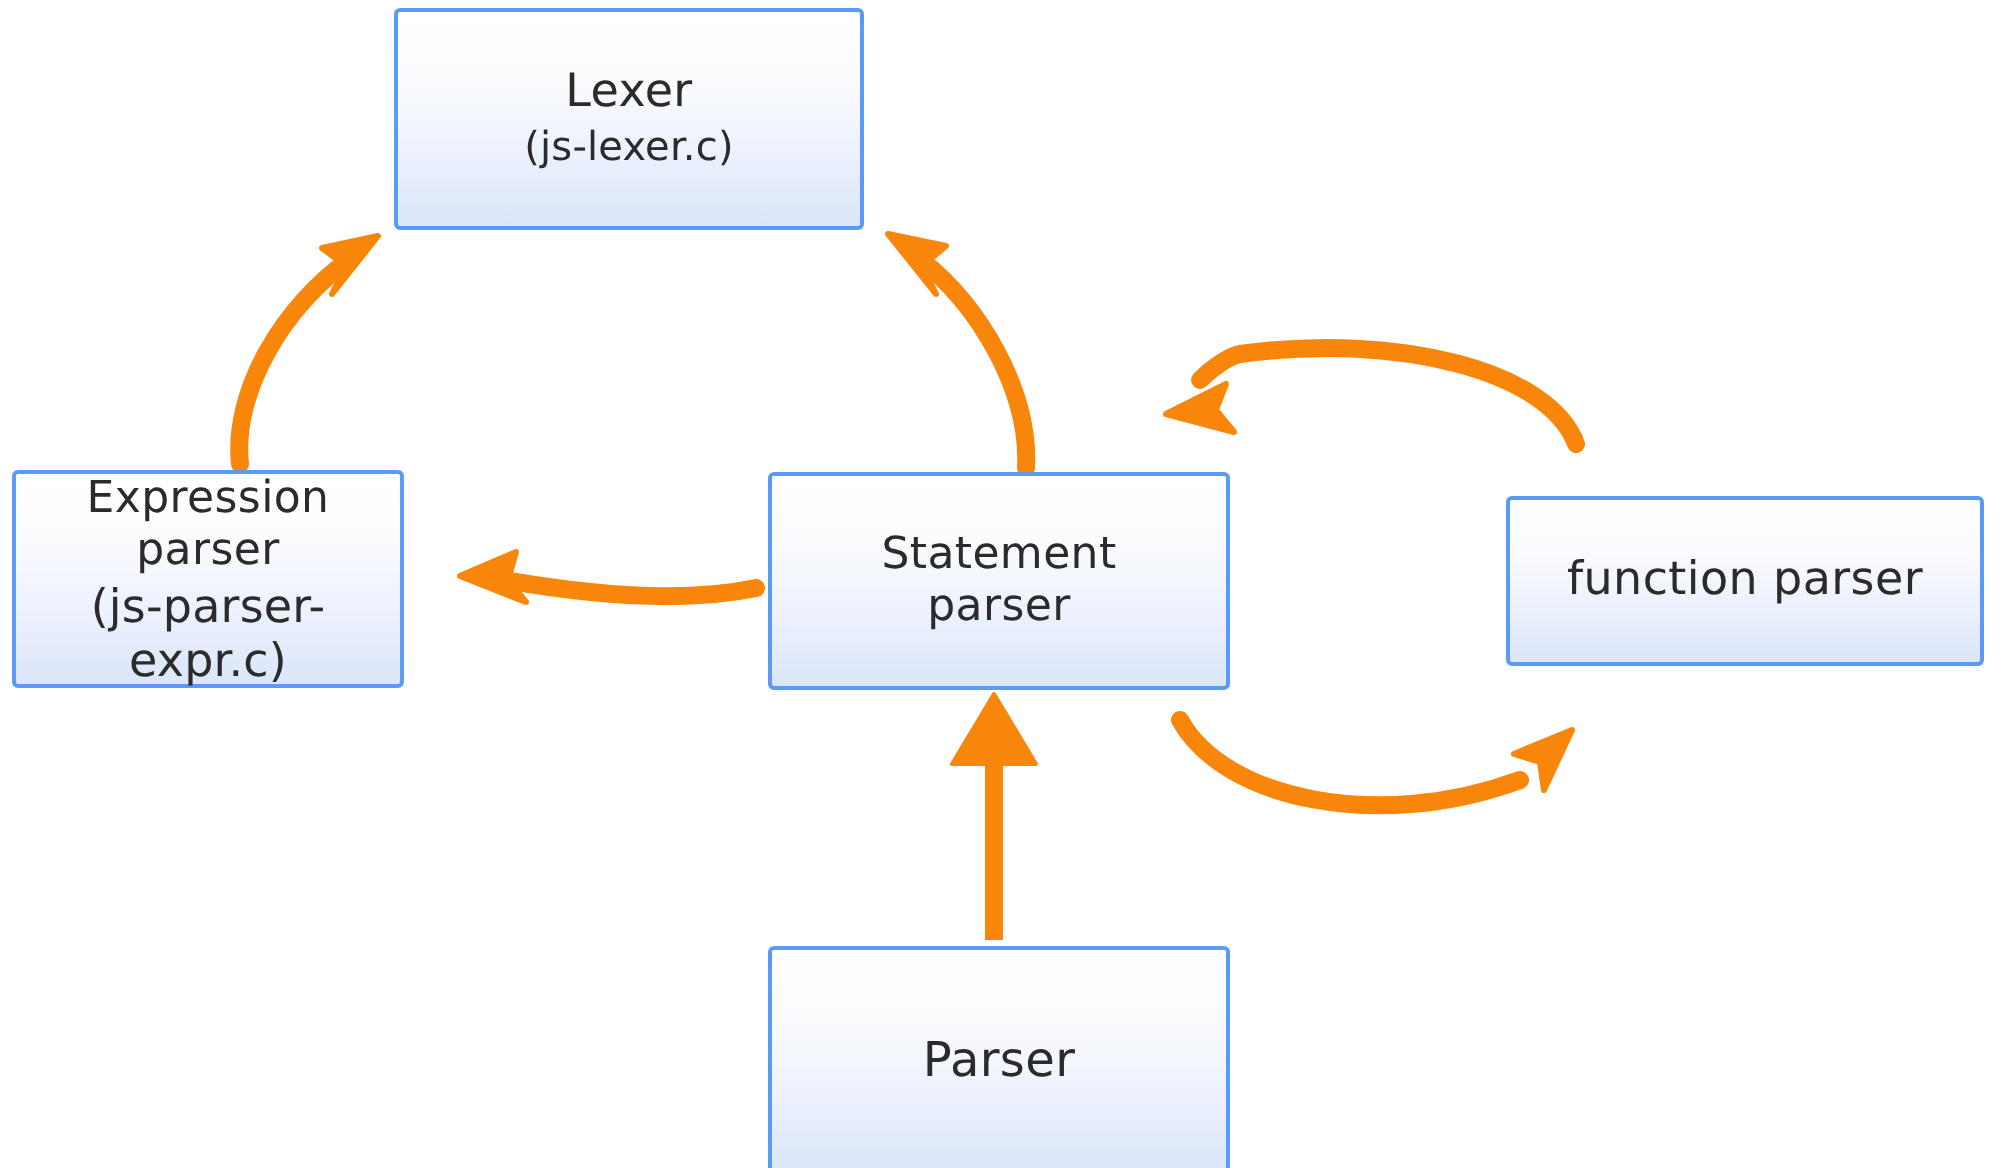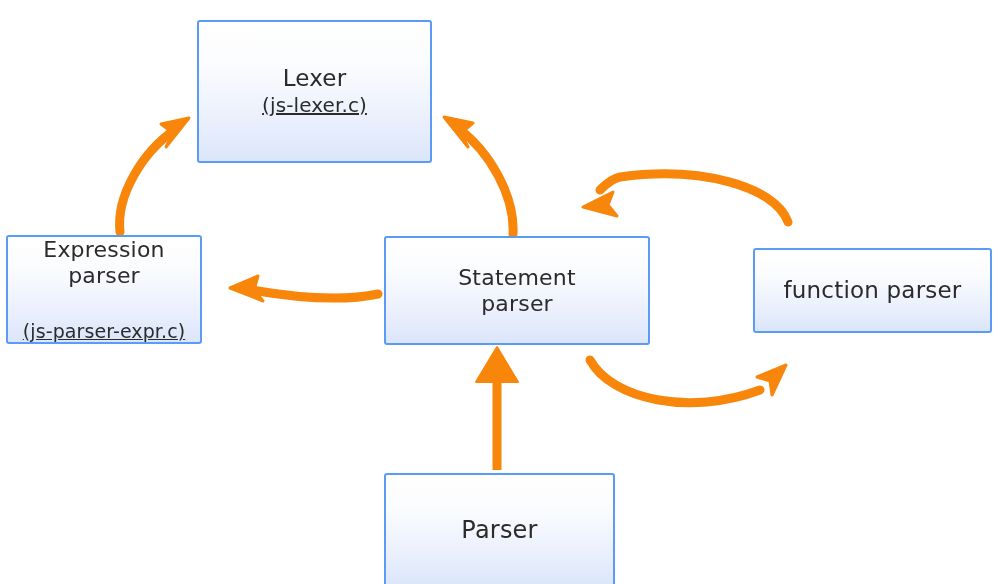--- a/index.html
+++ b/index.html
@@ -41,32 +41,31 @@
   }
   .node .title {
     font-size: 23px;
     letter-spacing: 0.2px;
     white-space: pre-line;
   }
   .node .sub {
     font-size: 20px;
     letter-spacing: 0.1px;
     margin-top: 2px;
-    text-decoration: underline;
   }
 
   
-  #node-lexer      { left: 197px; top: 20px;   width: 235px; height: 143px; }
+  #node-lexer      { left: 197px; top: 4px;   width: 235px; height: 111px; }
   #node-expression { left: 6px;   top: 235px; width: 196px; height: 109px; justify-content: space-between; }
-  #node-statement  { left: 384px; top: 236px; width: 266px; height: 109px; }
+  #node-statement  { left: 384px; top: 236px; width: 231px; height: 109px; }
   #node-function   { left: 753px; top: 248px; width: 239px; height: 85px; }
   #node-parser     { left: 384px; top: 473px; width: 231px; height: 115px; }
 
   #node-expression .title { font-size: 22px; }
-  #node-expression .sub   { font-size: 19px; }
+  #node-expression .sub   { font-size: 23px; }
   #node-statement  .title { font-size: 22px; }
   #node-statement  .sub   { font-size: 19px; }
   #node-function   .title { font-size: 23px; }
   #node-function   .sub   { font-size: 18px; }
   #node-parser     .title { font-size: 24px; }
   #node-parser     .sub   { font-size: 19px; }
 </style>
 </head>
 <body>
 

